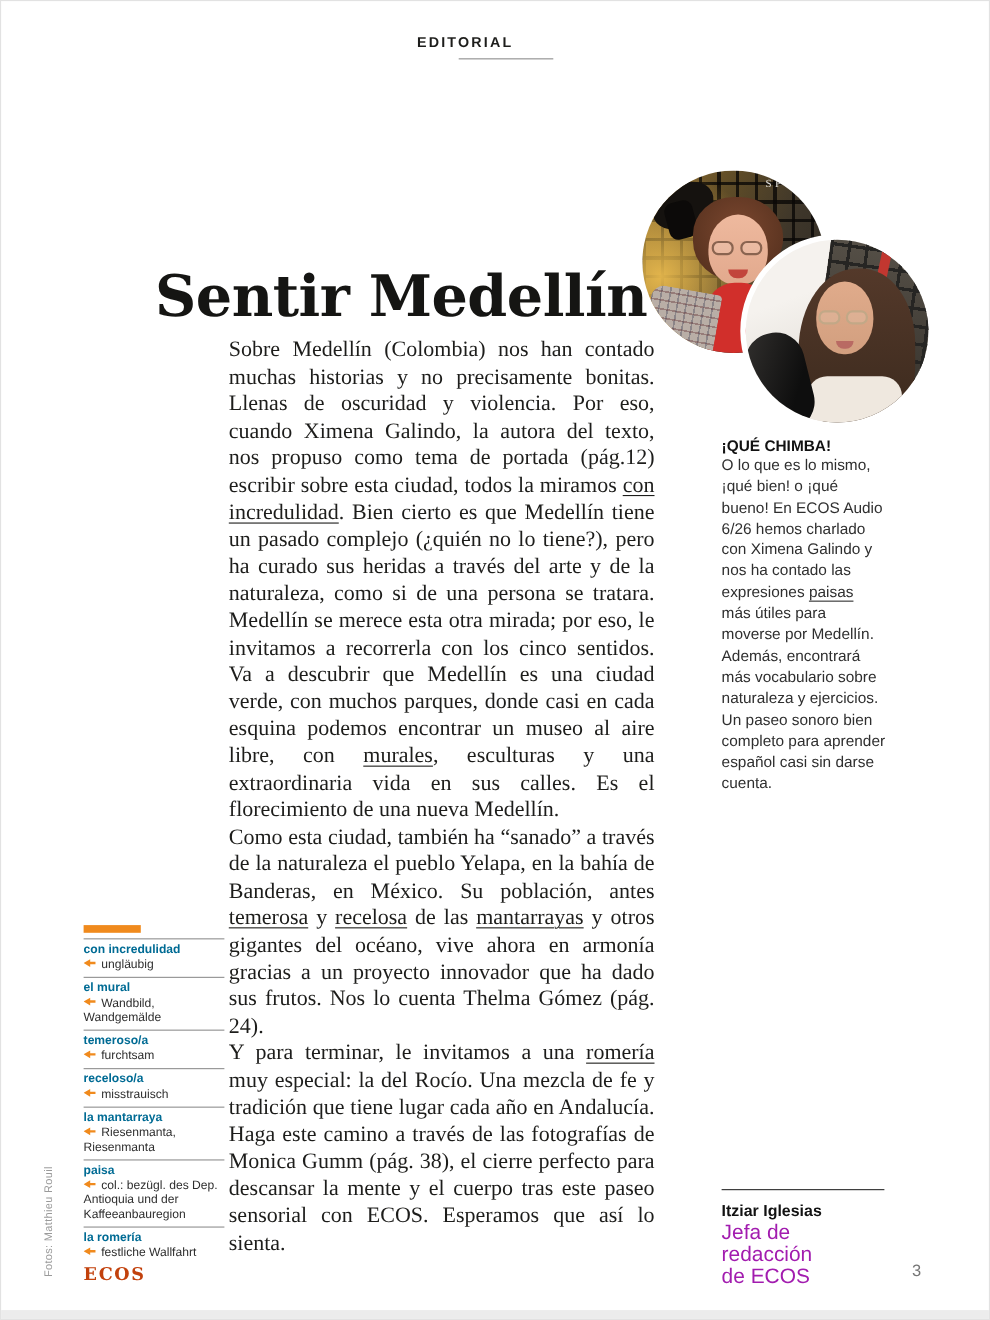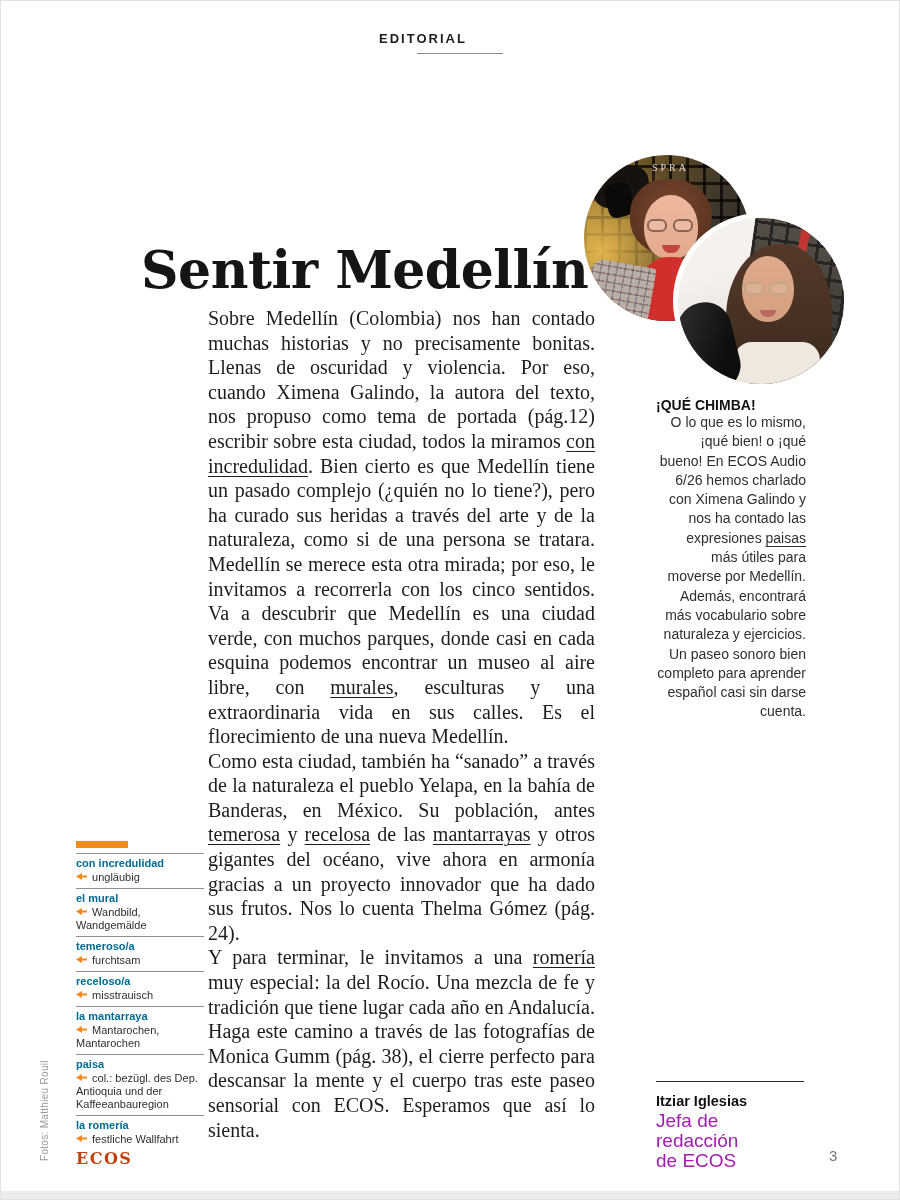--- a/index.html
+++ b/index.html
@@ -42,21 +42,21 @@
       repeating-linear-gradient(0deg, rgba(10,8,6,0.8) 0 3px, rgba(0,0,0,0) 3px 17px),
       repeating-linear-gradient(90deg, rgba(10,8,6,0.8) 0 3px, rgba(0,0,0,0) 3px 17px),
       linear-gradient(115deg, #93702f 0%, #5f4c27 35%, #3e362a 65%, #2c2822 100%);
   }
   .photo-b {
     left:672px; top:212px; width:176px; height:176px; z-index:2;
     border:5px solid #ffffff;
     background: linear-gradient(160deg, #f5f2ee 30%, #ddd8d1 80%);
   }
   .photo-a > div, .photo-b > div { position:absolute; }
-  .spra-text { top:7px; left:68px; font-family:"Liberation Serif",serif; font-size:10px; letter-spacing:3px; color:#f4f2ee; opacity:.9; }
+  .spra-text { top:7px; left:68px; font-family:"Liberation Serif",serif; font-size:10px; letter-spacing:3px; color:#f4f2ee; opacity:.9;padding-left:44px; }
   .headphones { top:12px; left:8px; width:58px; height:40px; background:#15120f; border-radius:50%; transform:rotate(-25deg); }
   .headphone-pad { top:28px; left:22px; width:26px; height:34px; background:#0c0a09; border-radius:8px; transform:rotate(-15deg); }
   .mic-arm { top:44px; left:-8px; width:82px; height:4px; background:#201b16; transform:rotate(32deg); }
   .hair-a { top:24px; left:46px; width:82px; height:76px; border-radius:48% 52% 55% 50%;
     background: radial-gradient(circle at 50% 40%, #7b472f, #58321f 80%); }
   .face-a { top:40px; left:60px; width:54px; height:64px; border-radius:50% 50% 46% 46%;
     background: linear-gradient(180deg,#eeb99e,#e2a98d); }
   .lens { width:20px; height:13px; border:2px solid #8a6450; border-radius:6px; background:rgba(255,255,255,.12); }
   .glasses-a { top:64px; left:63px; width:50px; height:14px; display:flex; gap:6px; }
   .smile-a { top:90px; left:78px; width:18px; height:8px; background:#c2453c; border-radius:0 0 12px 12px; }
@@ -84,21 +84,21 @@
   .glasses-b .lens { border-color:#c2a887; }
   .smile-b { top:92px; left:82px; width:16px; height:7px; background:#b96a63; border-radius:0 0 10px 10px; }
   .shoulders-b { top:124px; left:56px; width:86px; height:48px; background:#efe8df; border-radius:18px 18px 0 0; }
   .mic-b { top:84px; left:4px; width:54px; height:90px; border-radius:26px; transform:rotate(-14deg);
     background:linear-gradient(120deg,#33312f,#0e0e0e 70%); }
   .mic-mount { top:160px; left:26px; width:22px; height:18px; background:#1c1c1c; transform:rotate(-14deg); }
 
   
   .audio-box { position:absolute; left:655px; top:396px; width:150px; }
   .audio-heading { font-size:14px; font-weight:700; color:#121212; margin-bottom:0; }
-  .audio-body { font-size:14px; line-height:19.3px; color:#2f2f2f;text-align:right; }
+  .audio-body { font-size:14px; line-height:19.3px; color:#2f2f2f; }
 
   
   .vocab { position:absolute; left:75px; top:840px; width:128px; }
   .vocab-bar { width:52px; height:7px; background:#F08A1D; margin-bottom:5px; }
   .vocab-entry { border-top:1px solid #8f8f8f; padding:3px 0 4px; }
   .vocab-term { font-size:11px; font-weight:700; color:#006B94; line-height:13px; margin-bottom:1px; }
   .vocab-translation { font-size:11px; color:#2e2e2e; line-height:13px; }
   .vocab-arrow { display:inline-block; margin-right:2px; }
 
   
@@ -195,21 +195,21 @@
         <div class="vocab-entry">
           <div class="vocab-term">receloso/a</div>
           <div class="vocab-translation"><span class="vocab-arrow"><svg width="11" height="9" viewBox="0 0 11 9">
                 <path d="M0 4.5 L6 1 V3.4 H11 V5.6 H6 V8 Z" fill="#F08A1D"></path>
               </svg></span><span> misstrauisch</span></div>
         </div>
         <div class="vocab-entry">
           <div class="vocab-term">la mantarraya</div>
           <div class="vocab-translation"><span class="vocab-arrow"><svg width="11" height="9" viewBox="0 0 11 9">
                 <path d="M0 4.5 L6 1 V3.4 H11 V5.6 H6 V8 Z" fill="#F08A1D"></path>
-              </svg></span><span> Mantarochen, Mantarochen</span></div>
+              </svg></span><span> Riesenmanta, Riesenmanta</span></div>
         </div>
         <div class="vocab-entry">
           <div class="vocab-term">paisa</div>
           <div class="vocab-translation"><span class="vocab-arrow"><svg width="11" height="9" viewBox="0 0 11 9">
                 <path d="M0 4.5 L6 1 V3.4 H11 V5.6 H6 V8 Z" fill="#F08A1D"></path>
               </svg></span><span> col.: bezügl. des Dep. Antioquia und der Kaffeeanbauregion</span></div>
         </div>
         <div class="vocab-entry">
           <div class="vocab-term">la romería</div>
           <div class="vocab-translation"><span class="vocab-arrow"><svg width="11" height="9" viewBox="0 0 11 9">

